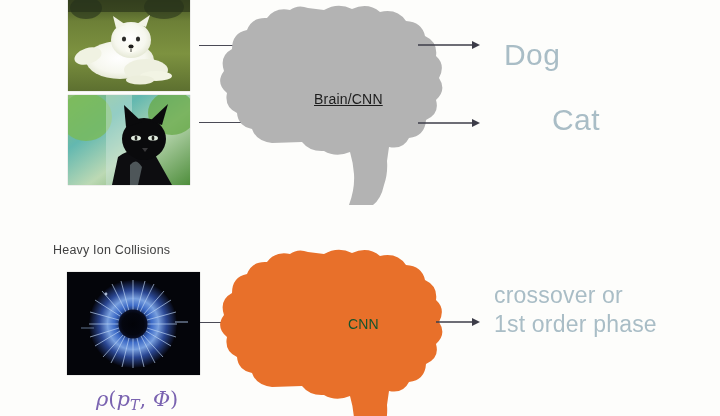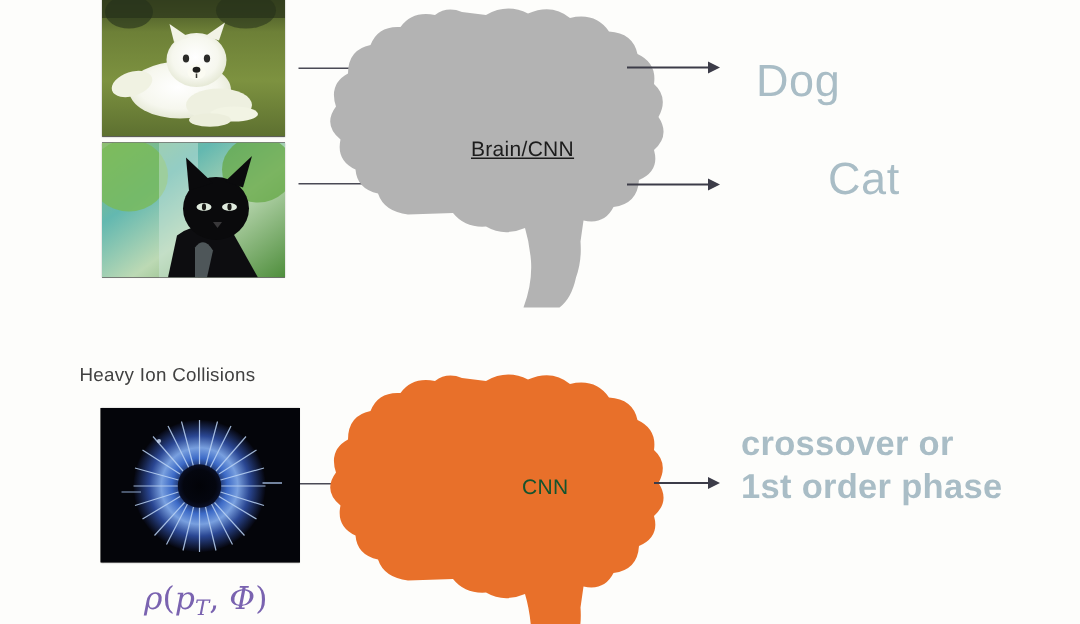--- a/index.html
+++ b/index.html
@@ -341,18 +341,18 @@
   </div>
   <div class="brain-label orange" style="left:348px; top:316px;">CNN</div>
 
   <div class="arrow-wrap" style="left:436px; top:315px;">
     <svg width="44" height="14" viewBox="0 0 44 14">
       <line x1="0" y1="7" x2="36" y2="7" stroke="#3c3c48" stroke-width="1.4"></line>
       <path d="M36 3 L44 7 L36 11 Z" fill="#3c3c48"></path>
     </svg>
   </div>
 
-  <div class="outblock" style="left:494px; top:281px;font-weight:bold;">
+  <div class="outblock" style="left:494px; top:281px;">
     <div>crossover or</div>
     <div>1st order phase</div>
   </div>
 
 </div>
 
 </body></html>

